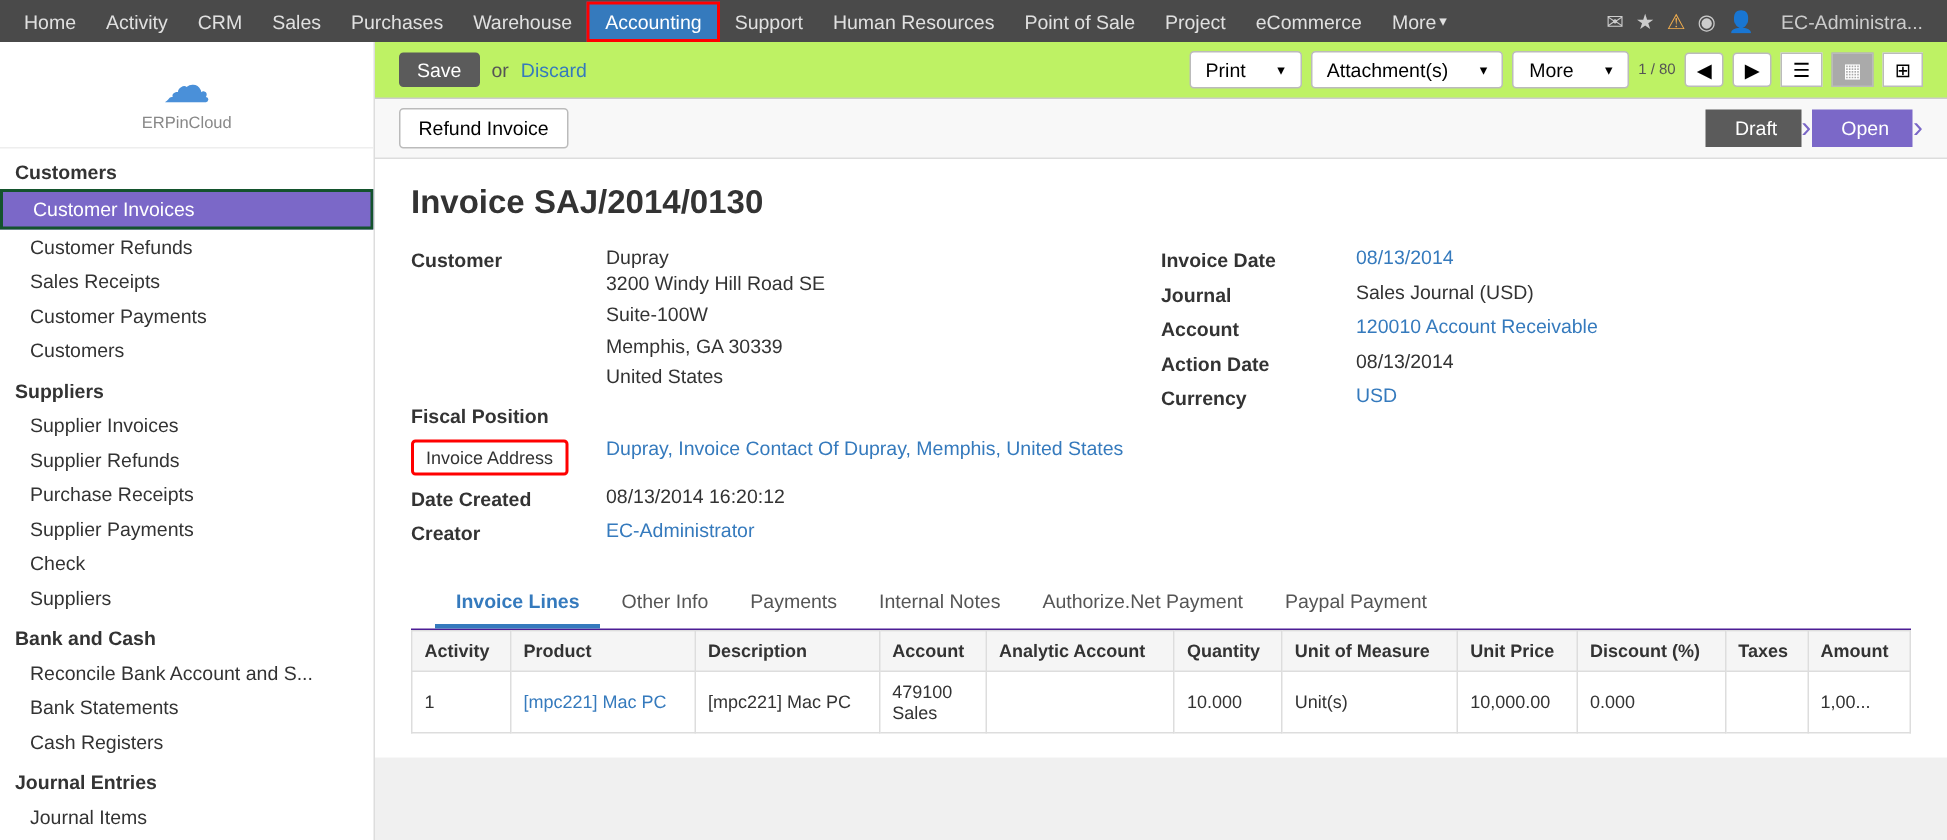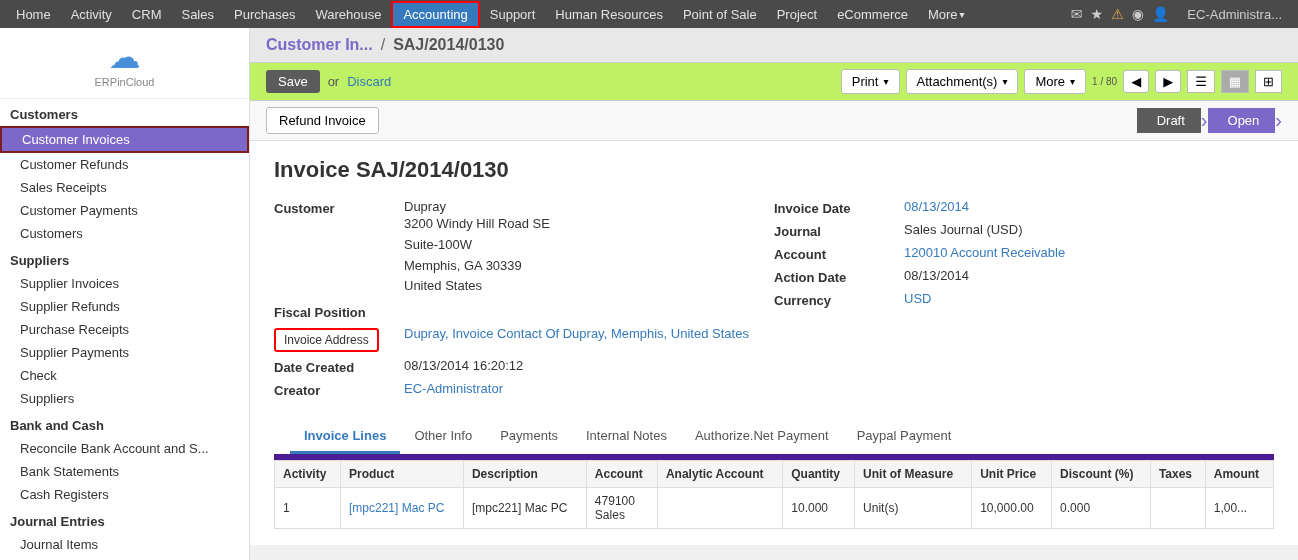--- a/index.html
+++ b/index.html
@@ -71,21 +71,21 @@
       font-size: 13px;
     }
     .sidebar-item {
       padding: 4px 10px 4px 20px;
       cursor: pointer;
       color: #333;
     }
     .sidebar-item.active {
       background: #7b68c8;
       color: white;
-      border: 2px solid #7f1d1d;
+      border: 2px solid #14532d;
     }
 
     
     .content {
       flex: 1;
       overflow-y: auto;
       background: #f0f0f0;
     }
 
     
@@ -137,21 +137,21 @@
       text-decoration: none;
     }
     .btn-dropdown {
       background: white;
       border: 1px solid #bbb;
       padding: 4px 10px;
       cursor: pointer;
       border-radius: 3px;
       display: flex;
       align-items: center;
-      gap: 3px;
+      gap: 19px;
     }
     .toolbar-right {
       margin-left: auto;
       display: flex;
       align-items: center;
       gap: 6px;
     }
     .page-indicator {
       color: #555;
       font-size: 10px;
@@ -261,21 +261,21 @@
       padding: 3px 8px;
       cursor: pointer;
       border-radius: 3px;
       color: #333;
       font-size: 12px;
     }
 
     
     .tabs-bar {
       background: white;
-      border-bottom: 6px solid #4c1d95;
+      border-bottom: 1px solid #4c1d95;
       display: flex;
       padding: 0 16px;
     }
     .tab-item {
       padding: 8px 14px;
       cursor: pointer;
       color: #555;
       border-bottom: 3px solid transparent;
     }
     .tab-item.active {
@@ -377,25 +377,20 @@
     </div>
 
     <div>
       <div class="sidebar-section-title">Journal Entries</div>
       <div class="sidebar-item">Journal Items</div>
     </div>
   </aside>
 
   <div class="content">
 
-    <div class="breadcrumb-bar">
-      <span class="breadcrumb-text">Customer In...</span>
-      <span class="breadcrumb-sep">/</span>
-      <span class="breadcrumb-current">SAJ/2014/0130</span>
-    </div>
 
     <div class="toolbar">
       <button class="btn-save">Save</button>
       <span style="color:#555;">or</span>
       <button class="btn-discard">Discard</button>
       <div class="toolbar-right">
         <button class="btn-dropdown">
           <span>Print</span>
           <span class="caret">▾</span>
         </button>

